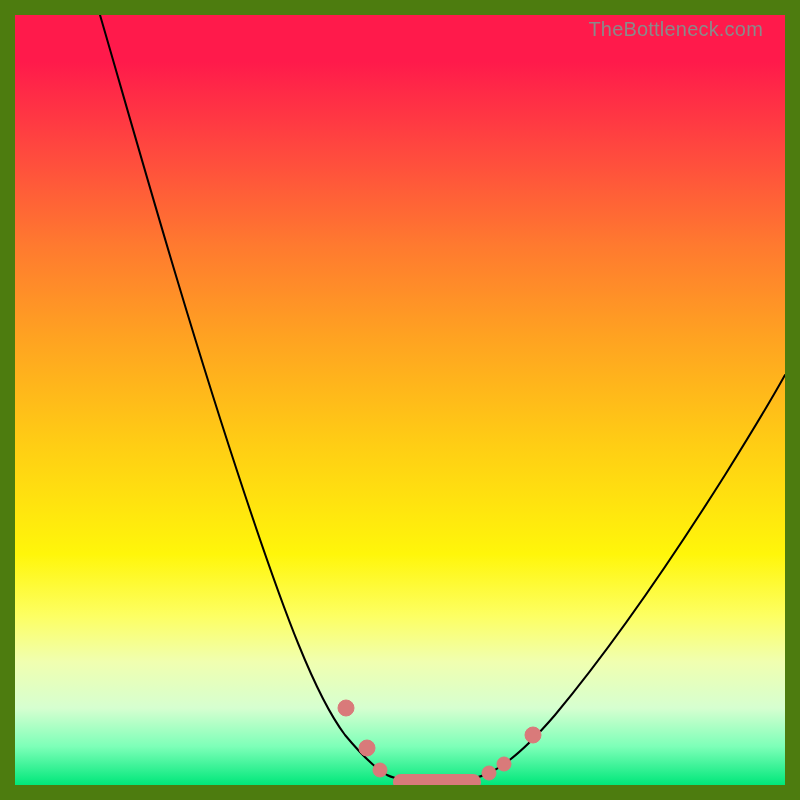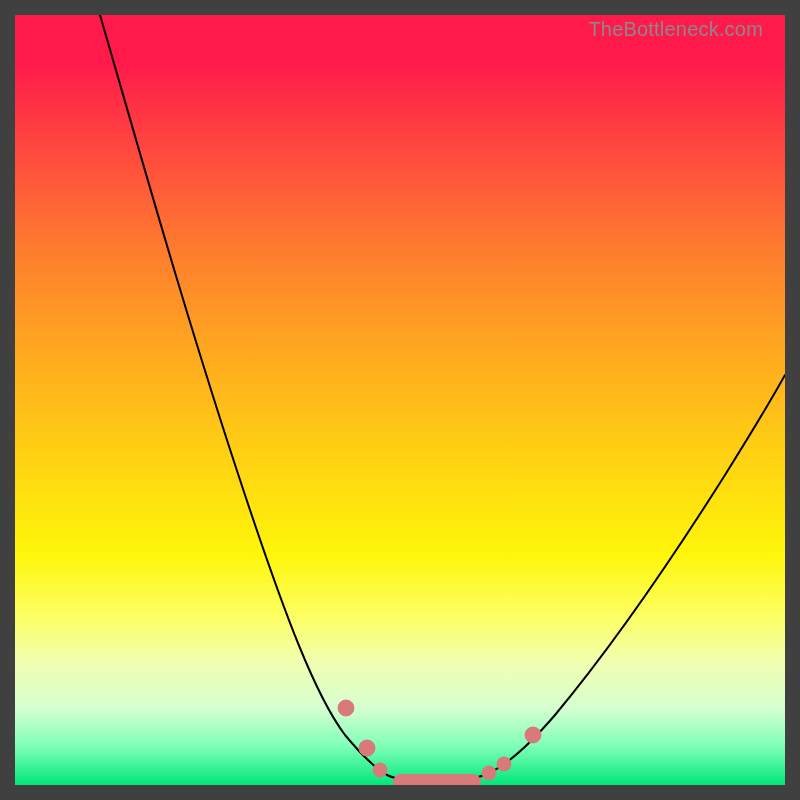--- a/index.html
+++ b/index.html
@@ -7,21 +7,21 @@
     padding: 0;
     width: 800px;
     height: 800px;
     overflow: hidden;
     background: #000;
     font-family: Arial, Helvetica, sans-serif;
   }
   .frame {
     position: absolute;
     inset: 0;
-    background: #404040;
+    background: #4d7c0f;
   }
   .plot {
     position: absolute;
     left: 15px;
     top: 15px;
     width: 770px;
     height: 770px;
     background: linear-gradient(to bottom,
       #ff1a4b 0%,
       #ff1a4b 6%,

